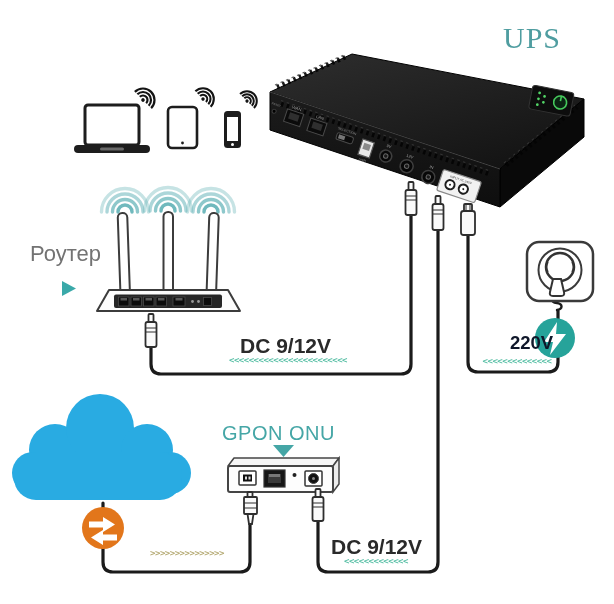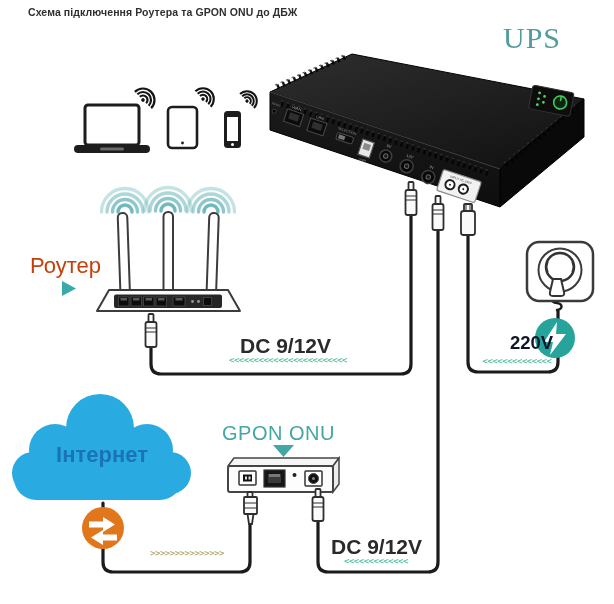--- a/index.html
+++ b/index.html
@@ -2,21 +2,21 @@
 <html><head>
 <meta charset="utf-8">
 <style>
   html,body{margin:0;padding:0;background:#ffffff;}
   .canvas{position:relative;width:614px;height:604px;background:#ffffff;overflow:hidden;
           font-family:"Liberation Sans",sans-serif;}
   .canvas svg{position:absolute;left:0;top:0;font-family:"Liberation Sans",sans-serif;}
   .lbl{position:absolute;line-height:1.1;white-space:nowrap;}
   #title{left:28px;top:7px;font-size:10.5px;font-weight:700;color:#2f2f2f;letter-spacing:.1px;}
   #ups-label{left:503px;top:21px;font-size:30px;color:#4f9da0;letter-spacing:1px;font-family:Liberation Serif, serif;}
-  #router-label{left:30px;top:254px;font-size:22px;color:#c2410c;}
+  #router-label{left:30px;top:242px;font-size:22px;color:#737373;}
   #gpon-label{left:222px;top:422px;width:124px;text-align:left;font-size:20px;color:#45a6a6;letter-spacing:.5px;}
   #internet-label{left:38px;top:443px;width:128px;text-align:center;font-size:22px;font-weight:700;color:#1a73b8;}
   .dc-label{font-size:21px;font-weight:700;color:#2a2a2a;text-align:right;}
   #dc1{left:240px;top:334px;width:90px;}
   #dc2{left:331px;top:535px;width:90px;}
   #v220{left:510px;top:333px;font-size:18.5px;font-weight:700;color:#0f172a;}
   #mains-note{left:450px;top:376px;width:160px;text-align:center;font-size:10px;color:#3d3d3d;}
   .chev{position:absolute;font-family:"DejaVu Sans Mono",monospace;font-size:9px;font-weight:700;
         letter-spacing:-0.5px;color:#57bfa5;text-align:center;line-height:1;}
   #chev-router{left:228px;top:356px;width:120px;}
@@ -284,24 +284,22 @@
     <path d="M244,503 H257 M244,508 H257" stroke-width="1.1"></path>
     <path d="M247.5,514 L253.5,514 L252,524 L249,524 Z"></path>
   </g>
   <g fill="#fafafa" stroke="#2e2e2e" stroke-width="1.8">
     <rect x="315.5" y="489" width="5" height="8" rx="1"></rect>
     <rect x="312.5" y="497" width="11" height="24" rx="2"></rect>
     <path d="M313,503 H323.5 M313,507 H323.5" stroke-width="1.2"></path>
   </g>
 </svg>
 
-<div class="lbl" id="title">Схема підключення Роутера та GPON ONU до ДБЖ</div>
 <div class="lbl" id="ups-label">UPS</div>
 <div class="lbl" id="router-label">Роутер</div>
-<div class="lbl" id="internet-label">Інтернет</div>
 <div class="lbl" id="gpon-label">GPON ONU</div>
 <div class="lbl dc-label" id="dc1">DC 9/12V</div>
 <div class="chev" id="chev-router">&lt;&lt;&lt;&lt;&lt;&lt;&lt;&lt;&lt;&lt;&lt;&lt;&lt;&lt;&lt;&lt;&lt;&lt;&lt;&lt;&lt;&lt;&lt;&lt;</div>
 <div class="lbl dc-label" id="dc2">DC 9/12V</div>
 <div class="chev" id="chev-gpon">&lt;&lt;&lt;&lt;&lt;&lt;&lt;&lt;&lt;&lt;&lt;&lt;&lt;</div>
 <div class="lbl" id="v220">220V</div>
 <div class="chev" id="chev-mains">&lt;&lt;&lt;&lt;&lt;&lt;&lt;&lt;&lt;&lt;&lt;&lt;&lt;&lt;</div>
 <div class="chev" id="chev-fiber">&gt;&gt;&gt;&gt;&gt;&gt;&gt;&gt;&gt;&gt;&gt;&gt;&gt;&gt;&gt;</div>
 
 </div>

